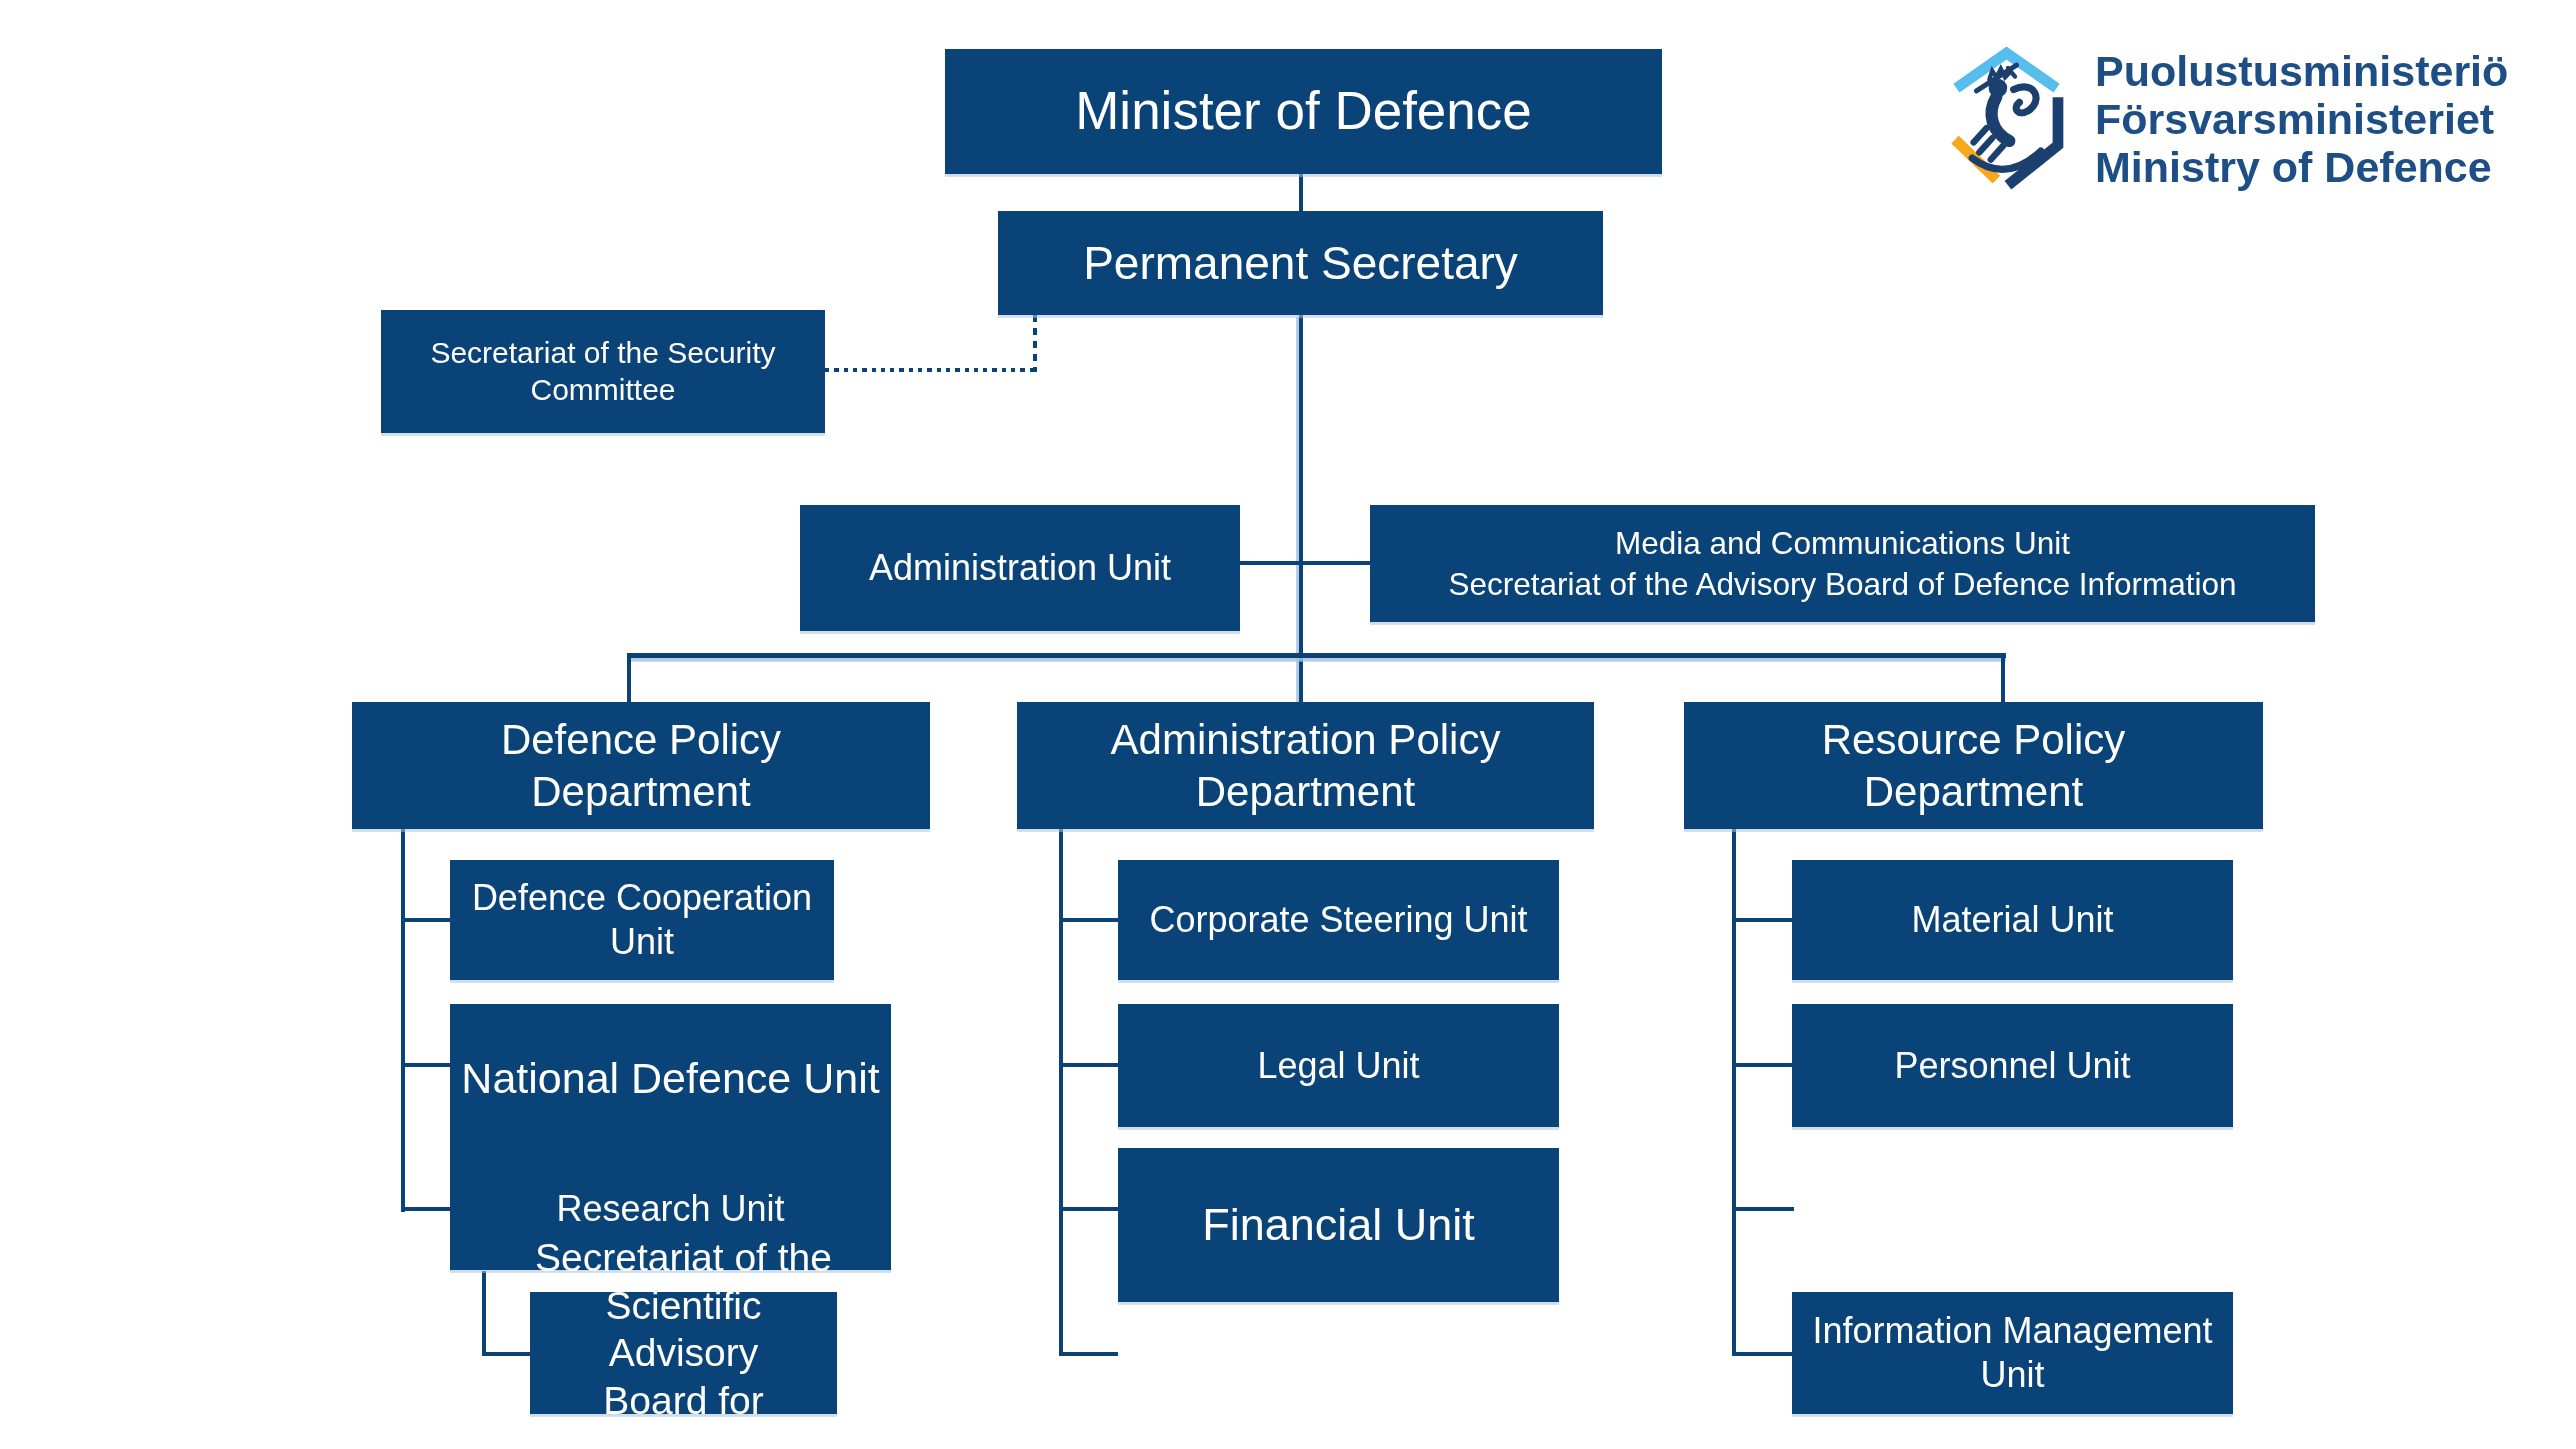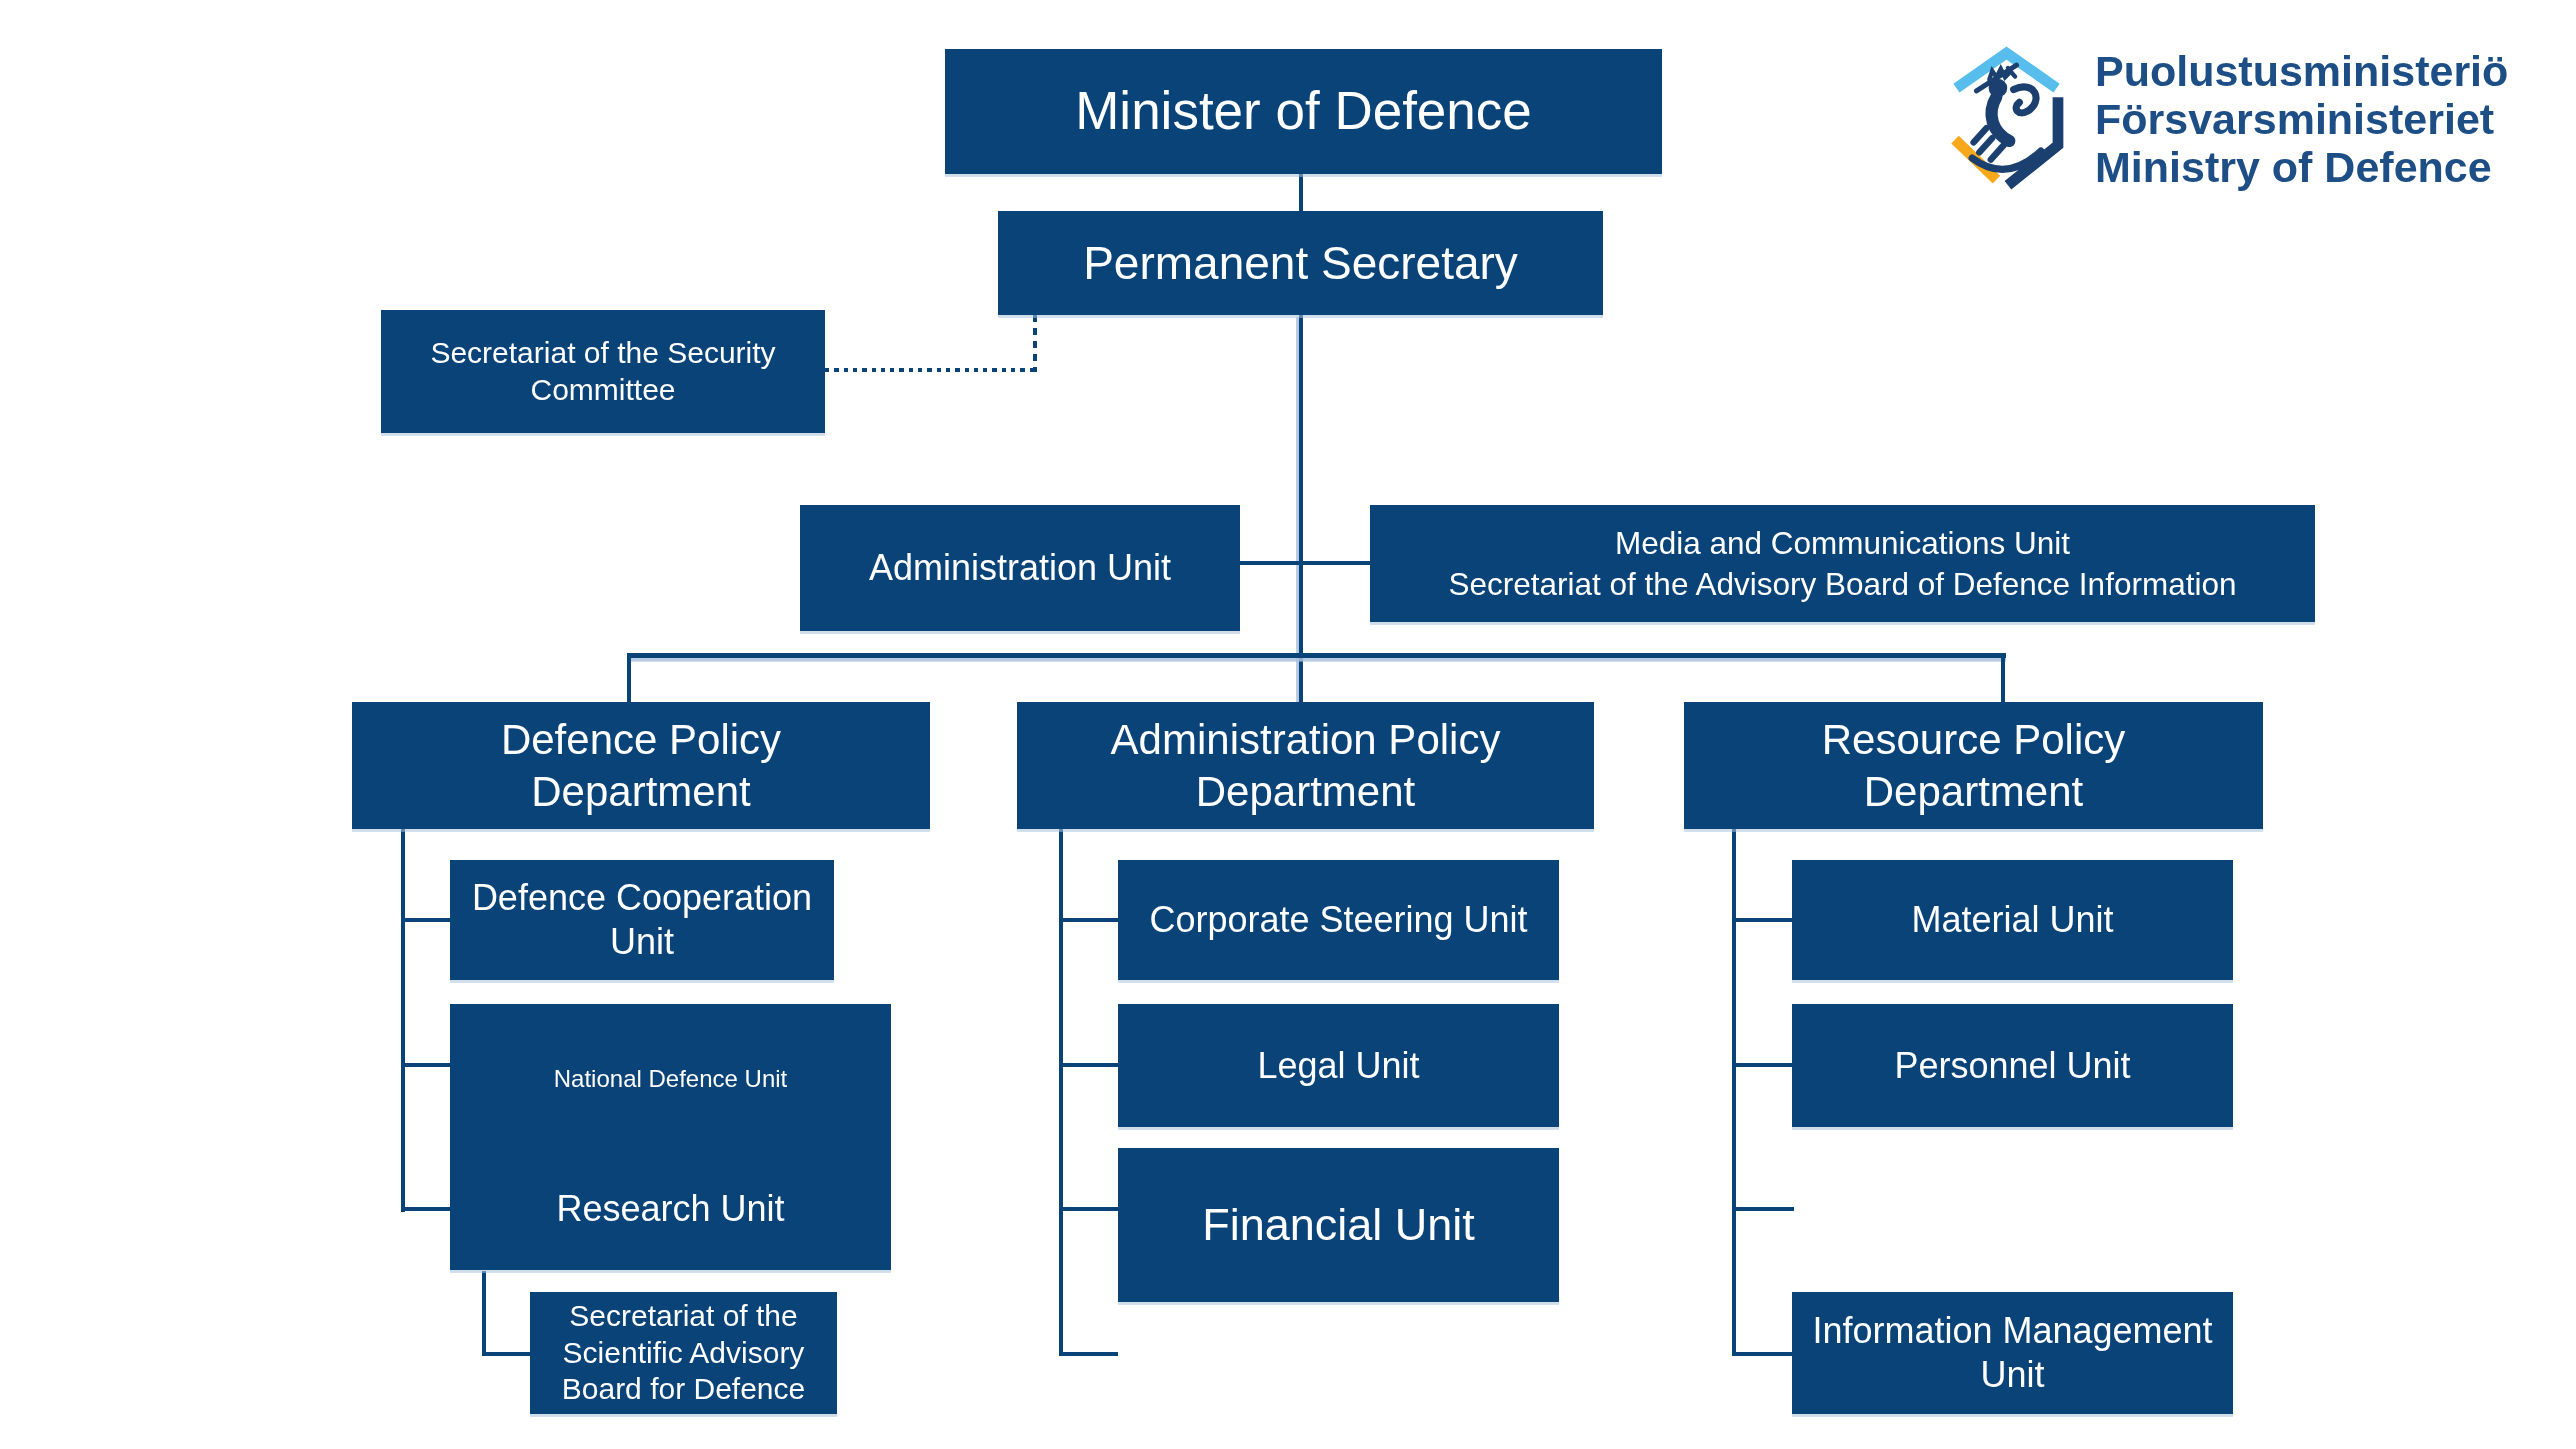--- a/index.html
+++ b/index.html
@@ -97,27 +97,27 @@
 
   <div class="box" style="left:1684px;top:702px;width:579px;height:127px;font-size:42px;">
     <span class="ln">Resource Policy</span>
     <span class="ln">Department</span>
   </div>
 
   <div class="box" style="left:450px;top:860px;width:384px;height:120px;font-size:36px;">
     <span class="ln">Defence Cooperation</span>
     <span class="ln">Unit</span>
   </div>
-  <div class="box" style="left:450px;top:1004px;width:441px;height:149px;font-size:24px;">
+  <div class="box" style="left:450px;top:1004px;width:441px;height:149px;font-size:43px;">
     <span class="ln">National Defence Unit</span>
   </div>
   <div class="box" style="left:450px;top:1148px;width:441px;height:122px;font-size:36px;">
     <span class="ln">Research Unit</span>
   </div>
-  <div class="box" style="left:530px;top:1292px;width:307px;height:122px;font-size:30px;">
+  <div class="box" style="left:530px;top:1292px;width:307px;height:122px;font-size:39px;">
     <span class="ln">Secretariat of the</span>
     <span class="ln">Scientific Advisory</span>
     <span class="ln">Board for Defence</span>
   </div>
 
   <div class="box" style="left:1118px;top:860px;width:441px;height:120px;font-size:36px;">
     <span class="ln">Corporate Steering Unit</span>
   </div>
   <div class="box" style="left:1118px;top:1004px;width:441px;height:123px;font-size:36px;">
     <span class="ln">Legal Unit</span>

